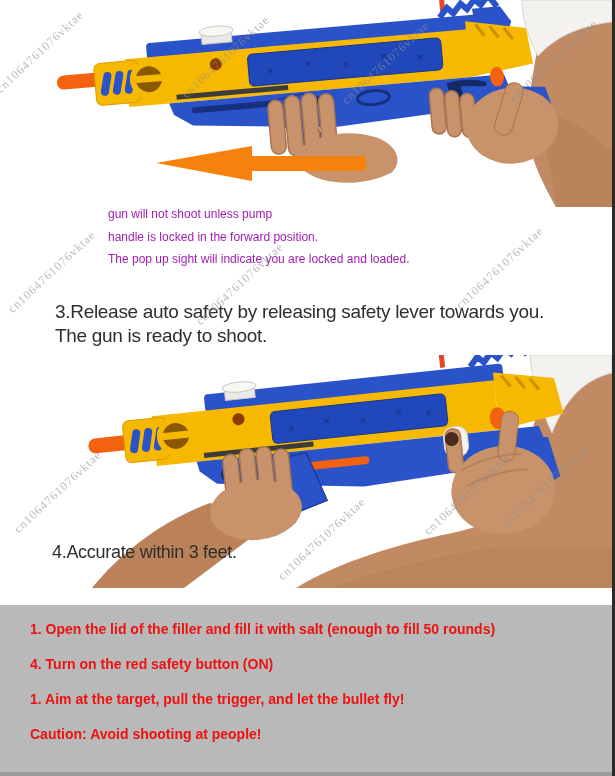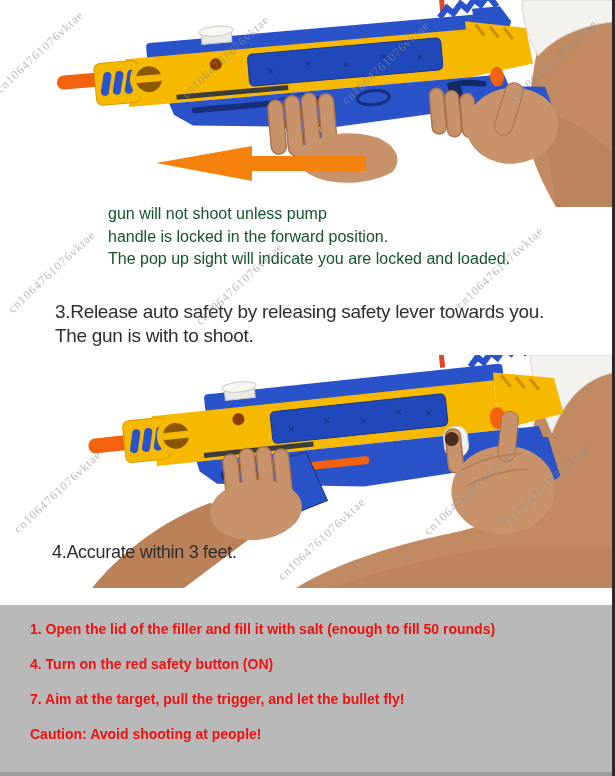--- a/index.html
+++ b/index.html
@@ -1,20 +1,20 @@
 <!DOCTYPE html>
 <html><head>
 <meta charset="utf-8">
 <style>
   html,body{margin:0;padding:0;background:#fff;}
   .canvas{position:relative;width:615px;height:776px;background:#ffffff;overflow:hidden;
           font-family:"Liberation Sans",sans-serif;}
   .photo{position:absolute;left:0;z-index:1;}
   .arrow-svg{position:absolute;z-index:2;}
-  .note{position:absolute;left:108px;top:203px;z-index:3;color:#14532d;font-size:16px;line-height:22.5px;}
+  .note{position:absolute;left:108px;top:203px;z-index:3;color:#a21caf;font-size:12px;line-height:22.5px;}
   .step{position:absolute;z-index:3;color:#2e2e2e;letter-spacing:-0.3px;}
   .step3{left:55px;top:300px;font-size:19px;line-height:24px;}
   .step4{left:52px;top:542px;font-size:18px;}
   .graybox{position:absolute;left:0;top:605px;width:615px;height:171px;z-index:3;
            box-sizing:border-box;padding:16px 10px 0 30px;}
   .instr-item{font-weight:bold;font-size:14px;line-height:16px;margin-bottom:19px;white-space:nowrap;}
   .instr-item:nth-last-child(2){margin-bottom:9px;}
   .box-bottom-edge{position:absolute;left:0;bottom:0;width:100%;height:4px;background:#9c9c9c;}
   .wm-layer{position:absolute;left:0;top:0;width:615px;height:776px;z-index:4;pointer-events:none;}
   .wm{position:absolute;transform:translate(-50%,-50%) rotate(-43deg);
@@ -96,21 +96,21 @@
 
   <div class="note">
 
   <div>gun will not shoot unless pump</div>
       <div>handle is locked in the forward position.</div>
       <div>The pop up sight will indicate you are locked and loaded.</div>
     </div>
 
   <div class="step step3">
     <div>3.Release auto safety by releasing safety lever towards you.</div>
-    <div>The gun is with to shoot.</div>
+    <div>The gun is ready to shoot.</div>
   </div>
 
   <svg class="photo" style="top:355px" width="615" height="235" viewBox="0 0 615 235">
     <path d="M545,26 C575,12 598,8 612,8 L612,233 L296,233 C340,206 402,188 452,178 C476,173 495,166 506,156 C522,118 534,70 545,26 Z" fill="#c18a62"></path>
     <path d="M330,233 C390,212 450,198 500,192 L612,192 L612,233 Z" fill="#a9744f" opacity=".22"></path>
     <path d="M530,0 L612,0 L612,18 C585,24 565,44 552,78 C540,52 532,26 530,0 Z" fill="#f4f2ee" stroke="#d8d4ce" stroke-width="1"></path>
     <path d="M210,148 C236,154 252,164 260,176 L184,233 L92,233 C120,198 162,166 210,148 Z" fill="#bb8159"></path>
     <g transform="rotate(-6 300 95)">
       <rect x="448" y="14" width="5" height="14" fill="#e04826"></rect>
       <rect x="210" y="30" width="300" height="18" rx="4" fill="#2a52c9"></rect>
@@ -170,21 +170,21 @@
       </g>
     </g>
   </svg>
 
   <div class="step step4">4.Accurate within 3 feet.</div>
 
   <div class="graybox" style="background: rgb(185, 185, 185); color: rgb(237, 17, 17);">
 
     <div class="instr-item">1. Open the lid of the filler and fill it with salt (enough to fill 50 rounds)</div>
       <div class="instr-item">4. Turn on the red safety button (ON)</div>
-      <div class="instr-item">7. Aim at the target, pull the trigger, and let the bullet fly!</div>
+      <div class="instr-item">1. Aim at the target, pull the trigger, and let the bullet fly!</div>
       <div class="instr-item">Caution: Avoid shooting at people!</div>
       <div class="box-bottom-edge"></div>
   </div>
 
   <div class="wm-layer">
       <span class="wm" style="left: 40px; top: 52px; color: rgb(143, 143, 143);">cn1064761076vktae</span>
       <span class="wm" style="left: 226px; top: 57px; color: rgb(143, 143, 143);">cn1064761076vktae</span>
       <span class="wm" style="left: 386px; top: 63px; color: rgb(143, 143, 143);">cn1064761076vktae</span>
       <span class="wm" style="left: 554px; top: 61px; color: rgb(143, 143, 143);">cn1064761076vktae</span>
       <span class="wm" style="left: 52px; top: 272px; color: rgb(143, 143, 143);">cn1064761076vktae</span>

